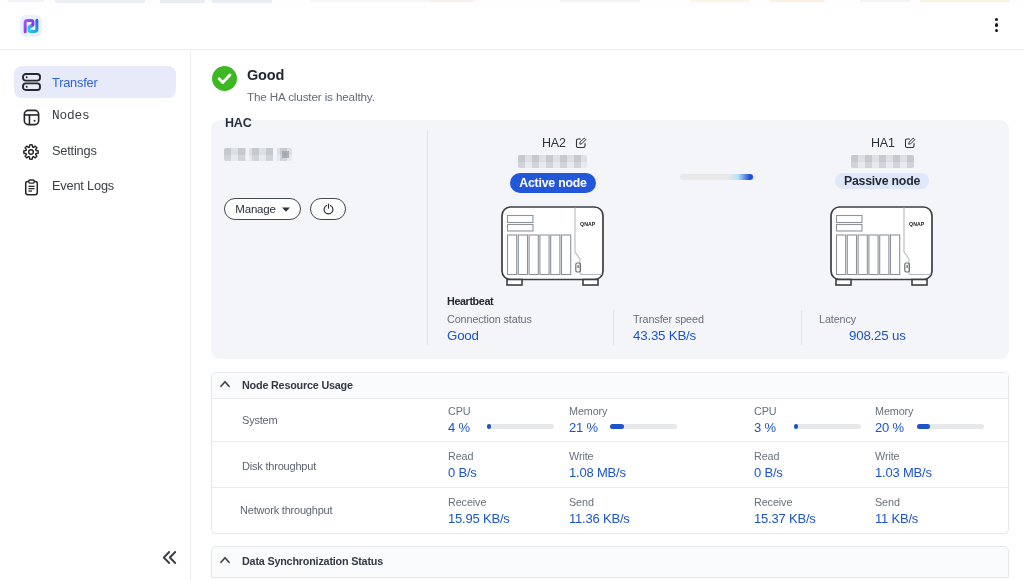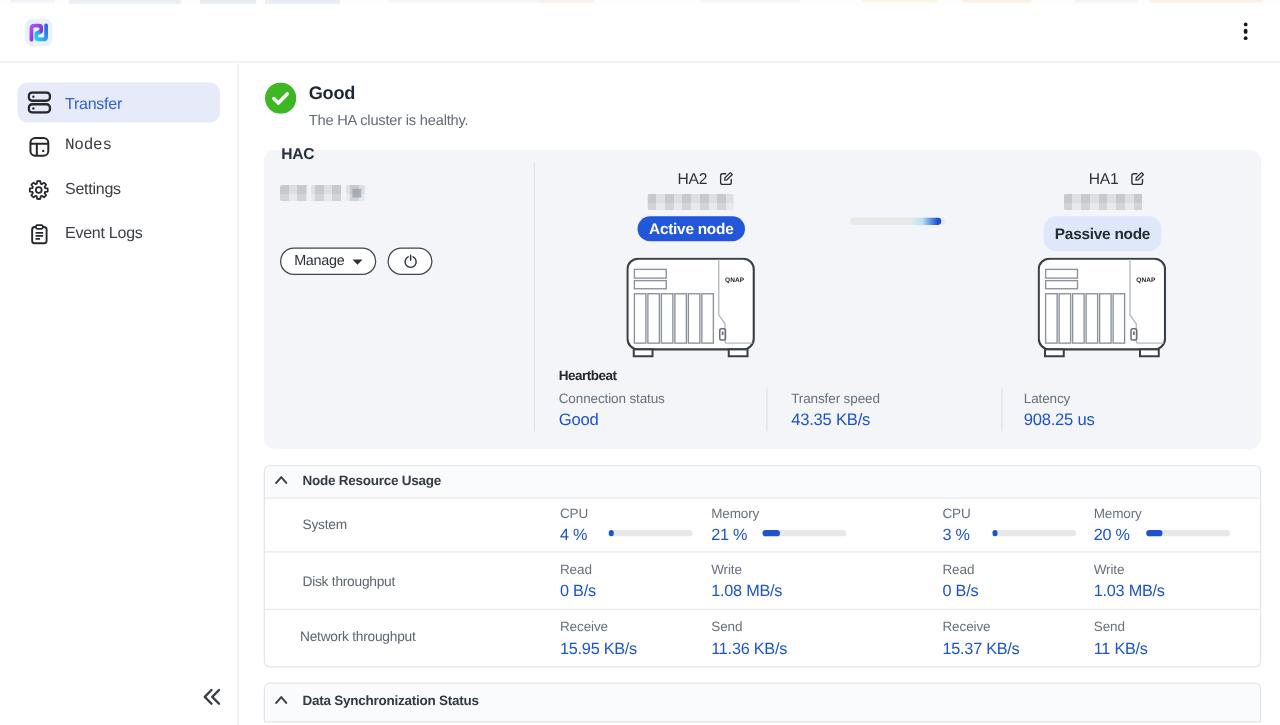--- a/index.html
+++ b/index.html
@@ -128,21 +128,21 @@
   <div class="abs" style="left:680px;top:174px;width:76px;height:5.5px;border-radius:3px;background:#e9e9ea;overflow:hidden;">
     <div style="position:absolute;right:3.5px;top:0;width:25px;height:100%;border-radius:3px;background:linear-gradient(90deg, rgba(233,233,233,0) 0%, #b7e3f4 40%, #1b51d9 88%);"></div>
   </div>
 
   <div class="abs" style="left:871px;top:136px;font-size:12.5px;color:#2d333b;letter-spacing:-0.2px;">HA1</div>
   <svg class="abs" style="left:904px;top:137px;" width="12" height="12" viewBox="0 0 24 24">
     <path d="M20,13 L20,18 Q20,21 17,21 L6,21 Q3,21 3,18 L3,7 Q3,4 6,4 L11,4" fill="none" stroke="#2b3036" stroke-width="2.2" stroke-linecap="round"></path>
     <path d="M10,10.5 L18.5,2.2 L21.6,5.3 L13.2,13.7 L9.5,14.3 Z" fill="none" stroke="#2b3036" stroke-width="2" stroke-linejoin="round"></path>
   </svg>
   <div class="abs mosaic" style="left:851px;top:155px;width:63px;height:13px;"></div>
-  <div class="abs" style="left:835px;top:173px;width:94px;height:28px;border-radius:10px;background:#dee8fa;color:#262b33;font-size:12.3px;font-weight:bold;letter-spacing:-0.2px;display:flex;align-items:center;justify-content:center;">Passive node</div>
+  <div class="abs" style="left:835px;top:173px;width:94px;height:16px;border-radius:10px;background:#dee8fa;color:#262b33;font-size:12.3px;font-weight:bold;letter-spacing:-0.2px;display:flex;align-items:center;justify-content:center;">Passive node</div>
 
   <svg class="abs nas" style="left:501px;top:206px;" width="103" height="81" viewBox="0 0 103 81">
       <rect x="1" y="1" width="101" height="72.5" rx="8.5" fill="#fff" stroke="#3a3f44" stroke-width="1.7"></rect>
       <rect x="6" y="73.5" width="15" height="5.5" fill="#fff" stroke="#3a3f44" stroke-width="1.6"></rect>
       <rect x="82" y="73.5" width="15" height="5.5" fill="#fff" stroke="#3a3f44" stroke-width="1.6"></rect>
       <rect x="6.5" y="9.5" width="25.5" height="7" fill="none" stroke="#8d939a" stroke-width="1.1"></rect>
       <rect x="6.5" y="18.5" width="25.5" height="6.5" fill="none" stroke="#8d939a" stroke-width="1.1"></rect>
       <rect x="6.5" y="29" width="9.2" height="39.5" fill="none" stroke="#8d939a" stroke-width="1.1"></rect>
       <rect x="17.3" y="29" width="9.2" height="39.5" fill="none" stroke="#8d939a" stroke-width="1.1"></rect>
       <rect x="28.1" y="29" width="9.2" height="39.5" fill="none" stroke="#8d939a" stroke-width="1.1"></rect>
@@ -173,21 +173,21 @@
     </svg>
 
   <div class="abs" style="left:447px;top:295px;font-size:10.8px;font-weight:bold;color:#23272e;letter-spacing:-0.4px;">Heartbeat</div>
   <div class="abs lbl" style="left:447px;top:313px;">Connection status</div>
   <div class="abs val" style="left:447px;top:328px;font-size:13.3px;">Good</div>
   <div class="abs" style="left:613px;top:310px;width:1px;height:35px;background:#dfe2e6;"></div>
   <div class="abs lbl" style="left:633px;top:313px;">Transfer speed</div>
   <div class="abs val" style="left:633px;top:328px;font-size:13.3px;">43.35 KB/s</div>
   <div class="abs" style="left:801px;top:310px;width:1px;height:35px;background:#dfe2e6;"></div>
   <div class="abs lbl" style="left:819px;top:313px;">Latency</div>
-  <div class="abs val" style="left:819px;top:328px;font-size:13.3px;">908.25 us</div>
+  <div class="abs val" style="left:849px;top:328px;font-size:13.3px;">908.25 us</div>
 
   <div class="abs" style="left:211px;top:372px;width:798px;height:162px;border:1px solid #e4e6ea;border-radius:5px;background:#fff;"></div>
   <div class="abs" style="left:212px;top:373px;width:796px;height:25px;background:#fafbfc;border-radius:4px 4px 0 0;"></div>
   <svg class="abs" style="left:220px;top:380px;" width="10" height="8" viewBox="0 0 10 8">
     <polyline points="1,6.3 5,1.7 9,6.3" fill="none" stroke="#40454b" stroke-width="1.7" stroke-linecap="round" stroke-linejoin="round"></polyline>
   </svg>
   <div class="abs" style="left:242px;top:379px;font-size:10.8px;font-weight:bold;color:#333a45;letter-spacing:-0.2px;">Node Resource Usage</div>
   <div class="abs" style="left:212px;top:398px;width:796px;height:1px;background:#e8eaed;"></div>
   <div class="abs" style="left:212px;top:441px;width:796px;height:1px;background:#e8eaed;"></div>
   <div class="abs" style="left:212px;top:487px;width:796px;height:1px;background:#e8eaed;"></div>

